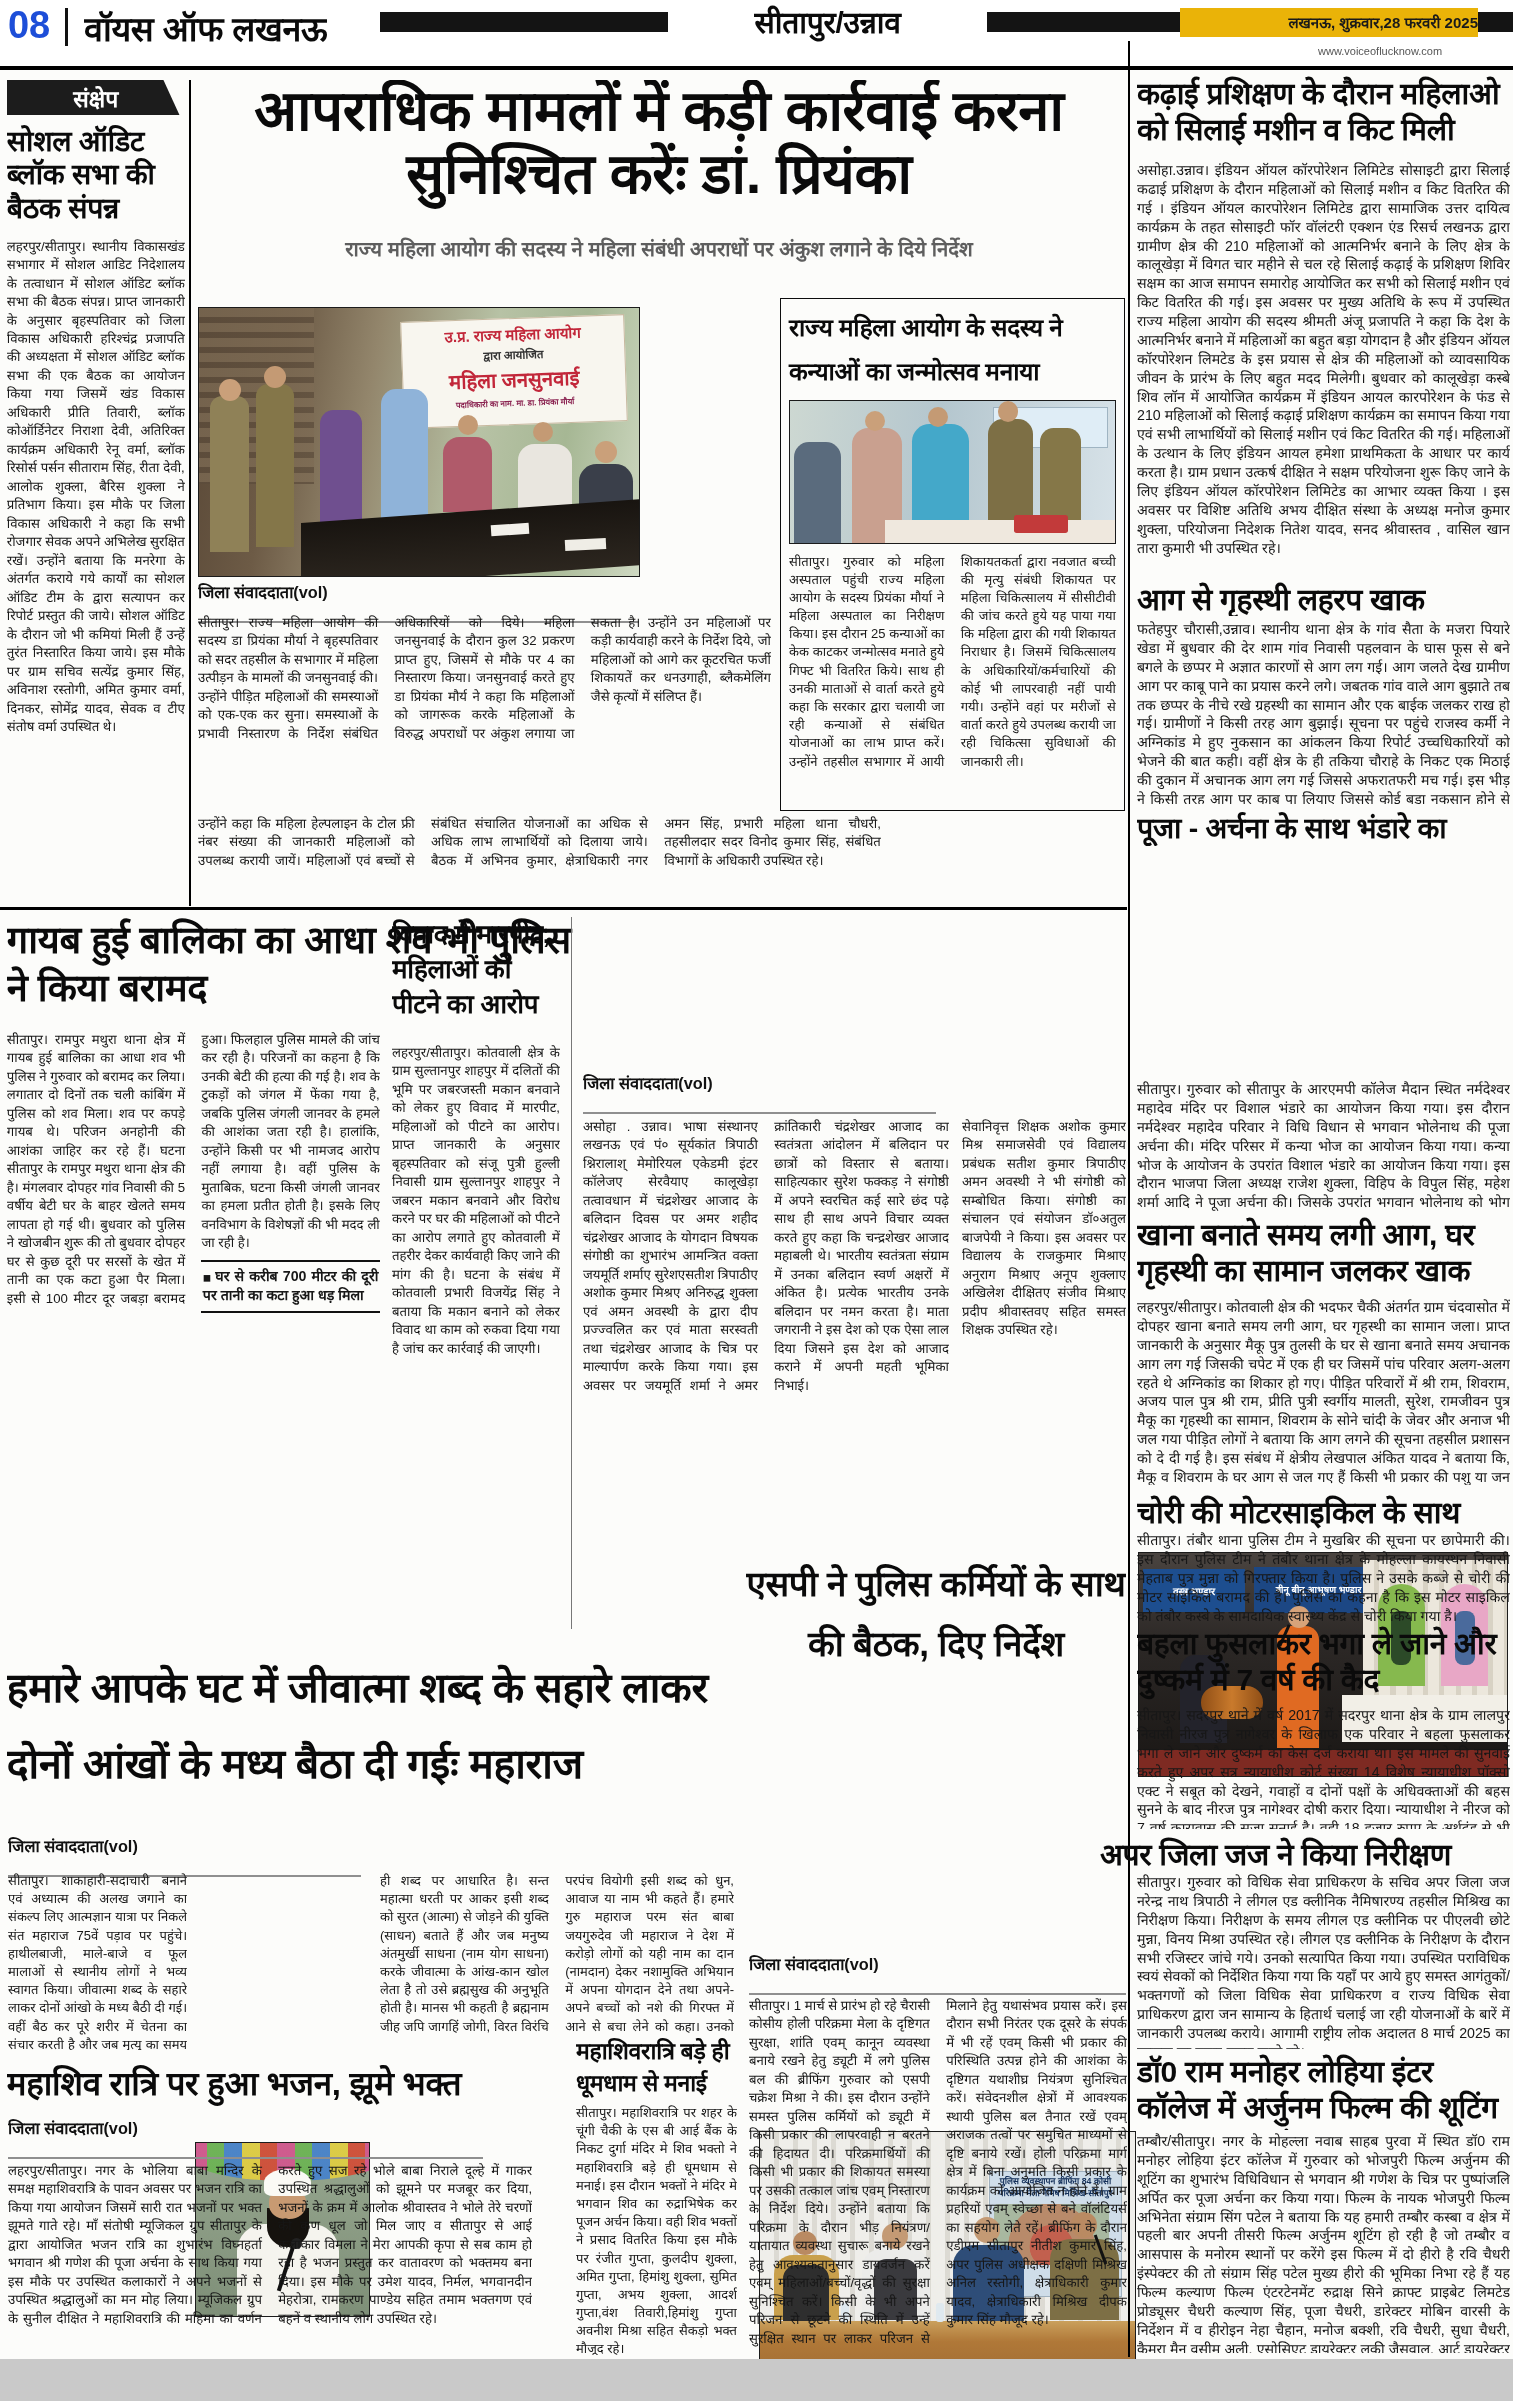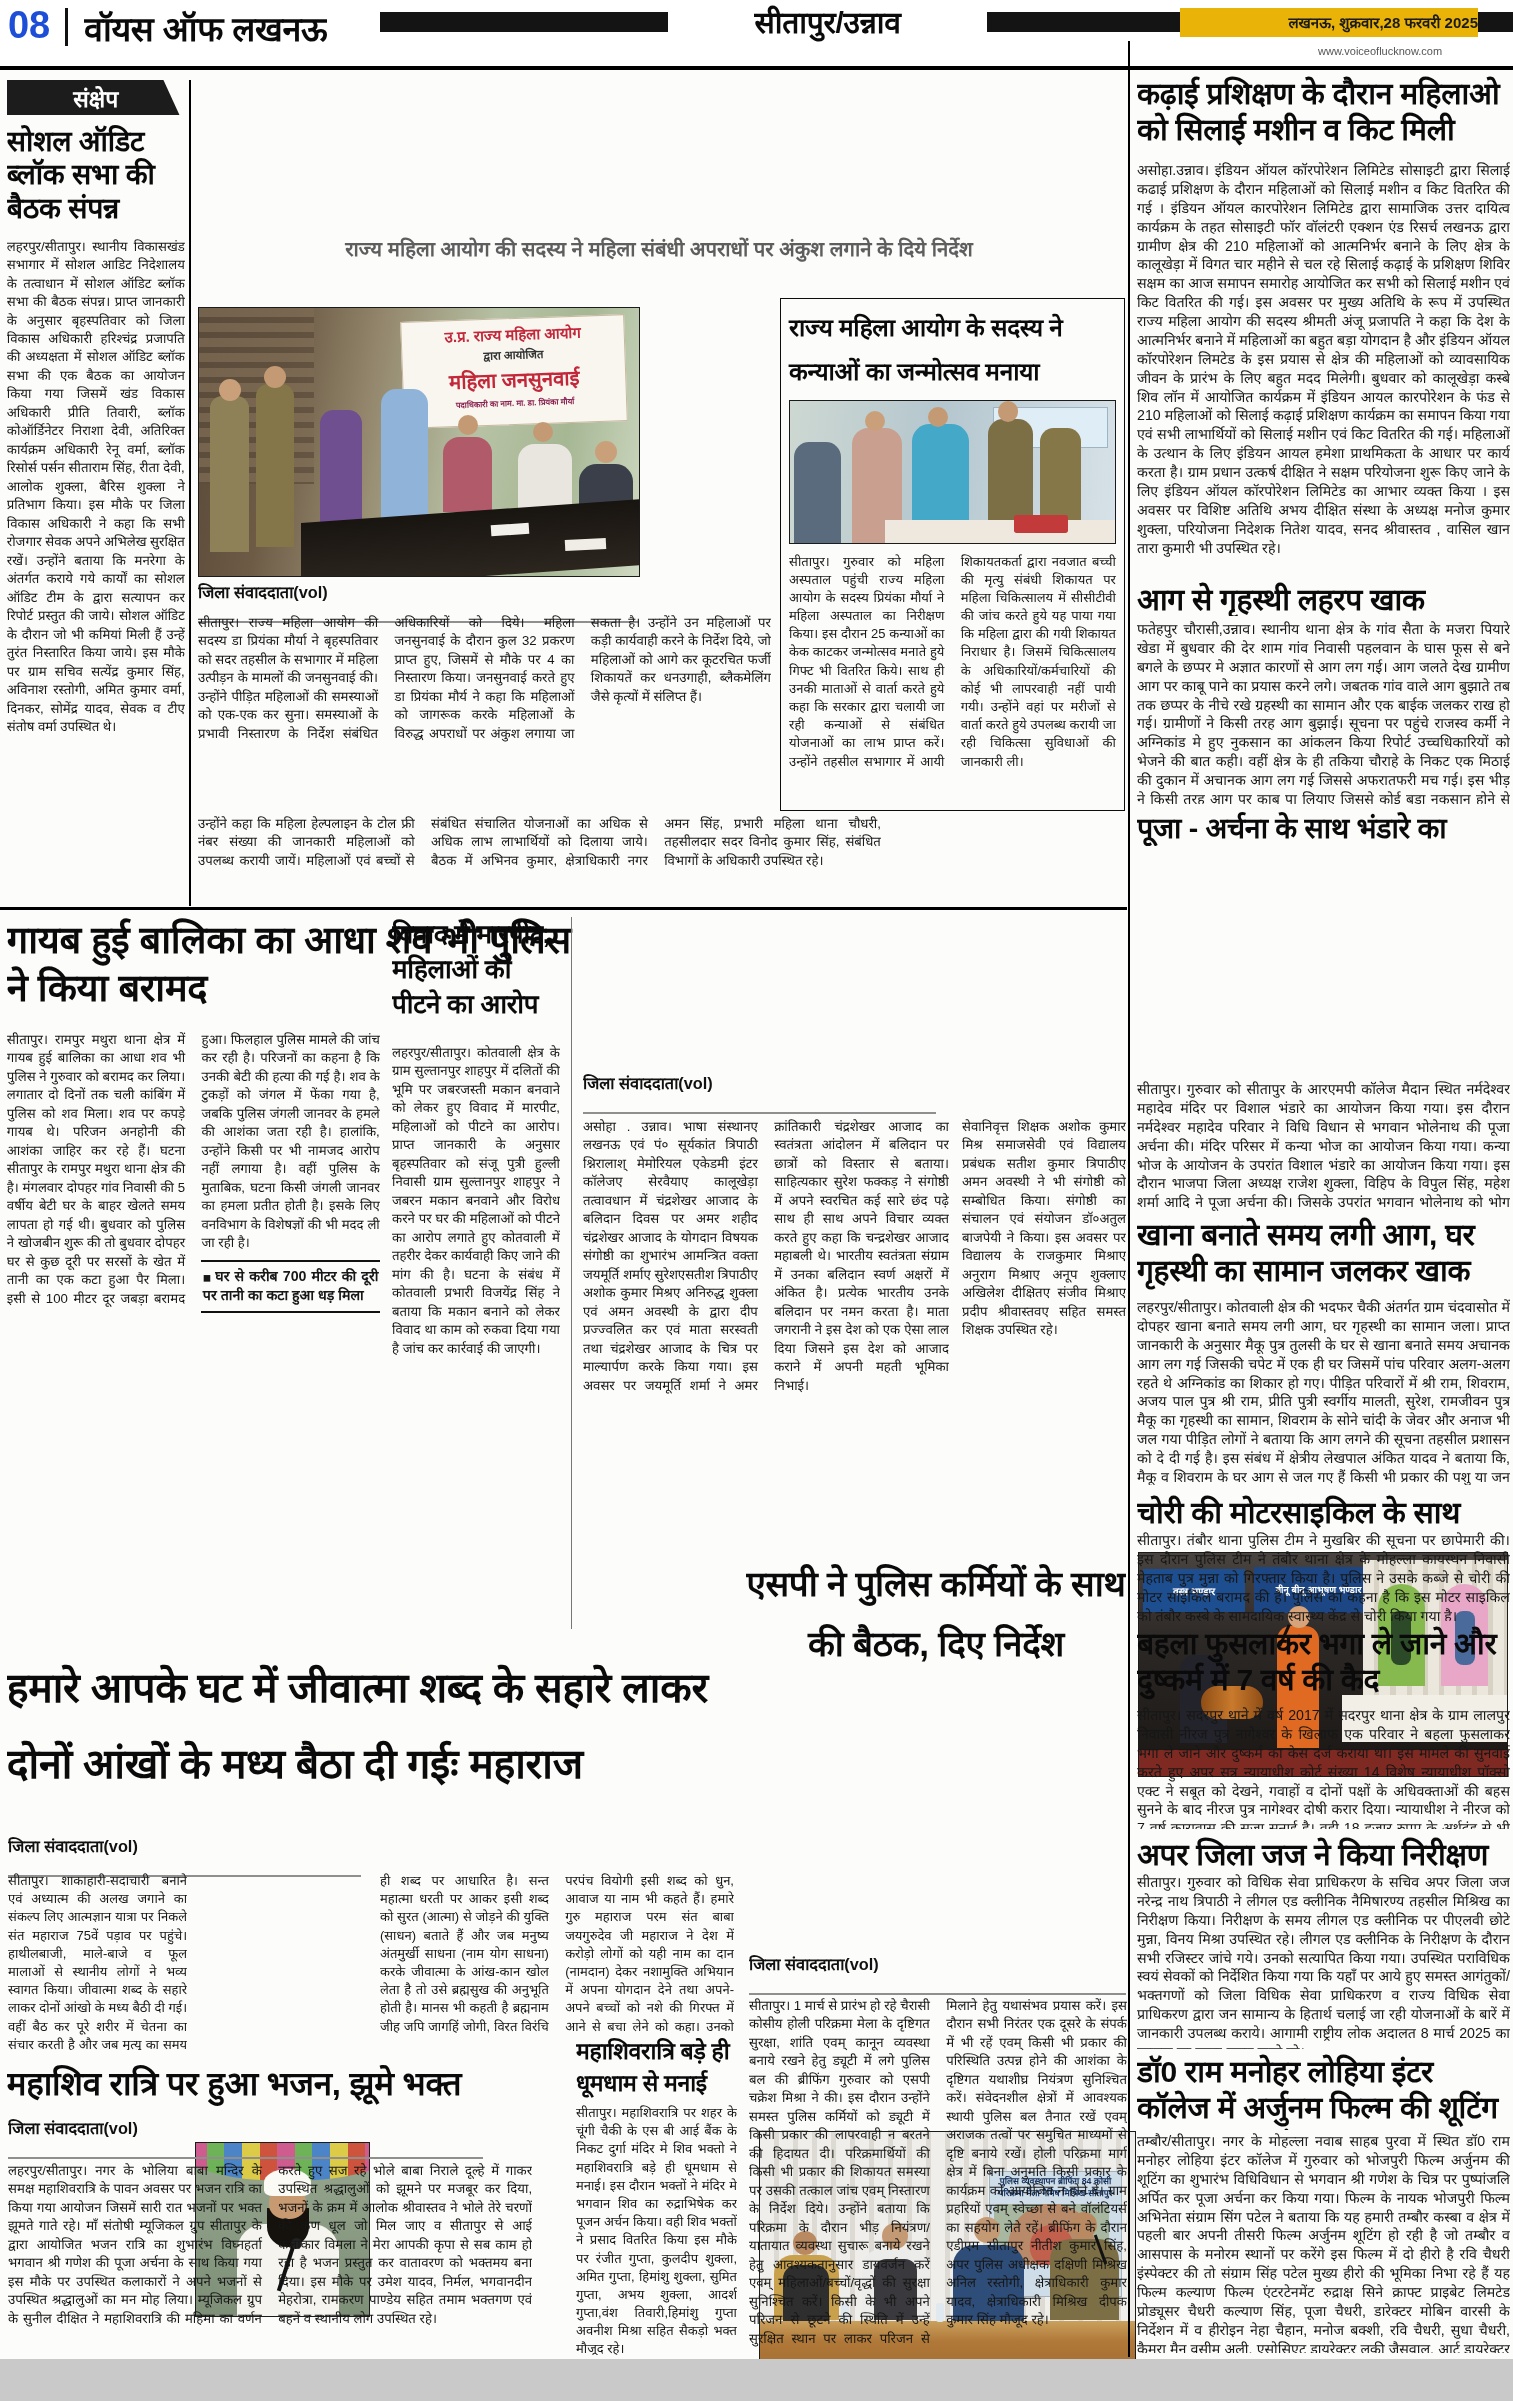--- a/index.html
+++ b/index.html
@@ -45,20 +45,21 @@
 
   <div class="abs" style="left:6.8px;top:80px;width:178px;height:824px;">
     <div class="badge" style="width:178px;height:35px;">
       <span>संक्षेप</span>
     </div>
     <div class="hl" style="margin-top:9.5px;font-size:28.5px;line-height:1.18;">सोशल ऑडिट ब्लॉक सभा की बैठक संपन्न</div>
     <div class="bodytxt" style="margin-top:12.2px;font-size:13.2px;height:692px;overflow:hidden;">लहरपुर/सीतापुर। स्थानीय विकासखंड सभागार में सोशल आडिट निदेशालय के तत्वाधान में सोशल ऑडिट ब्लॉक सभा की बैठक संपन्न। प्राप्त जानकारी के अनुसार बृहस्पतिवार को जिला विकास अधिकारी हरिश्चंद्र प्रजापति की अध्यक्षता में सोशल ऑडिट ब्लॉक सभा की एक बैठक का आयोजन किया गया जिसमें खंड विकास अधिकारी प्रीति तिवारी, ब्लॉक कोऑर्डिनेटर निराशा देवी, अतिरिक्त कार्यक्रम अधिकारी रेनू वर्मा, ब्लॉक रिसोर्स पर्सन सीताराम सिंह, रीता देवी, आलोक शुक्ला, बैरिस शुक्ला ने प्रतिभाग किया। इस मौके पर जिला विकास अधिकारी ने कहा कि सभी रोजगार सेवक अपने अभिलेख सुरक्षित रखें। उन्होंने बताया कि मनरेगा के अंतर्गत कराये गये कार्यों का सोशल ऑडिट टीम के द्वारा सत्यापन कर रिपोर्ट प्रस्तुत की जाये। सोशल ऑडिट के दौरान जो भी कमियां मिली हैं उन्हें तुरंत निस्तारित किया जाये। इस मौके पर ग्राम सचिव सत्येंद्र कुमार सिंह, अविनाश रस्तोगी, अमित कुमार वर्मा, दिनकर, सोमेंद्र यादव, सेवक व टीए संतोष वर्मा उपस्थित थे।</div>
   </div>
   <div class="abs vrule" style="left:189px;top:80px;width:2px;height:826px;"></div>
 
+  <div class="abs hl" style="left:203px;top:80px;width:912px;height:146px;font-size:56px;line-height:1.12;text-align:center;">आपराधिक मामलों  में कड़ी कार्रवाई करना सुनिश्चित करेंः डां. प्रियंका</div>
   <div class="abs subhead" style="left:203px;top:234px;width:912px;height:31px;font-size:20.3px;">राज्य महिला आयोग की सदस्य ने महिला संबंधी अपराधों पर अंकुश लगाने के दिये निर्देश</div>
 
   <div class="abs photo" style="left:198px;top:307px;width:442px;height:270px;background:linear-gradient(100deg,#584736 0%,#6d5b46 20%,#93866c 38%,#b7c2a5 62%,#a6b794 80%,#cfd9c2 100%);">
     <div class="abs" style="left:0;top:0;width:115px;height:176px;background:repeating-linear-gradient(180deg,#7d6b54 0 9.5px,#5c4c3b 9.5px 15px);opacity:.75;"></div>
     <div class="abs" style="left:203px;top:9.5px;width:224px;height:107px;background:#f8f6ef;border:1.4px solid #c8b9a0;transform:rotate(-2deg);text-align:center;padding-top:5.4px;">
       <div style="color:#c2273a;font-weight:800;font-size:15px;">उ.प्र. राज्य महिला आयोग</div>
       <div style="color:#333;font-weight:700;font-size:11.5px;margin-top:2.7px;">द्वारा आयोजित</div>
       <div style="color:#c2273a;font-weight:800;font-size:20.3px;margin-top:2.7px;">महिला जनसुनवाई</div>
       <div style="color:#8a2250;font-weight:700;font-size:8.1px;margin-top:4.1px;">पदाधिकारी का नाम. मा. डा. प्रियंका मौर्या</div>
     </div>
@@ -197,21 +198,21 @@
 
   <div class="abs hl" style="left:1137px;top:1217px;width:373px;height:76px;font-size:30px;line-height:1.2;">खाना बनाते समय लगी आग, घर गृहस्थी का सामान जलकर खाक</div>
   <div class="abs bodytxt" style="left:1137px;top:1298px;width:373px;height:187px;font-size:14.2px;line-height:1.33;">लहरपुर/सीतापुर। कोतवाली क्षेत्र की भदफर चैकी अंतर्गत ग्राम चंदवासोत में दोपहर खाना बनाते समय लगी आग, घर गृहस्थी का सामान जला। प्राप्त जानकारी के अनुसार मैकू पुत्र तुलसी के घर से खाना बनाते समय अचानक आग लग गई जिसकी चपेट में एक ही घर जिसमें पांच परिवार अलग-अलग रहते थे अग्निकांड का शिकार हो गए। पीड़ित परिवारों में श्री राम, शिवराम, अजय पाल पुत्र श्री राम, प्रीति पुत्री स्वर्गीय मालती, सुरेश, रामजीवन पुत्र मैकू  का गृहस्थी का सामान, शिवराम के सोने चांदी के जेवर और अनाज भी जल गया पीड़ित लोगों ने बताया कि आग लगने की सूचना तहसील प्रशासन को दे दी गई है। इस संबंध में क्षेत्रीय लेखपाल अंकित यादव ने बताया कि, मैकू व शिवराम के घर आग से जल गए हैं किसी भी प्रकार की पशु या जन हानि नहीं हुई है, आग लगने की रिपोर्ट बनाकर कार्रवाई के लिए उच्च अधिकारियों को भेज दी गई है।</div>
 
   <div class="abs hl" style="left:1137px;top:1491px;width:373px;height:38px;font-size:30px;">चोरी की मोटरसाइकिल के साथ गिरफ्तार</div>
   <div class="abs bodytxt" style="left:1137px;top:1531px;width:373px;height:90px;font-size:14.2px;line-height:1.33;">सीतापुर। तंबौर थाना पुलिस टीम ने मुखबिर की सूचना पर छापेमारी की। इस दौरान पुलिस टीम ने तंबौर थाना क्षेत्र के मोहल्ला कायस्थन निवासी मेहताब पुत्र मुन्ना को गिरफ्तार किया है। पुलिस ने उसके कब्जे से चोरी की मोटर साइकिल बरामद की है। पुलिस का कहना है कि इस मोटर साइकिल को तंबौर कस्बे के सामुदायिक स्वास्थ्य केंद्र से चोरी किया गया है।</div>
 
   <div class="abs hl" style="left:1137px;top:1626px;width:373px;height:76px;font-size:30px;line-height:1.2;">बहला फुसलाकर भगा ले जाने और दुष्कर्म में 7 वर्ष की कैद</div>
   <div class="abs bodytxt" style="left:1137px;top:1706px;width:373px;height:123px;font-size:14.2px;line-height:1.33;">सीतापुर। सदरपुर थाने में वर्ष 2017 में सदरपुर थाना क्षेत्र के ग्राम लालपुर निवासी नीरज पुत्र नागेश्वर के खिलाफ एक परिवार ने बहला फुसलाकर भगा ले जाने और दुष्कर्म का केस दर्ज कराया था। इस मामले की सुनवाई करते हुए अपर सत्र न्यायाधीश कोर्ट संख्या 14 विशेष न्यायाधीश पॉक्सो एक्ट ने सबूत को देखने, गवाहों व दोनों पक्षों के अधिवक्ताओं की बहस सुनने के बाद नीरज पुत्र नागेश्वर दोषी करार दिया। न्यायाधीश ने नीरज को 7 वर्ष कारावास की सजा सुनाई है। वही 18 हजार रुपए के अर्थदंड से भी दंडित किया है।</div>
 
-  <div class="abs hl" style="left:1137px;top:1833px;width:373px;height:38px;font-size:30px;">अपर जिला जज ने किया निरीक्षण</div>
+  <div class="abs hl" style="left:1100px;top:1833px;width:373px;height:38px;font-size:30px;">अपर जिला जज ने किया निरीक्षण</div>
   <div class="abs bodytxt" style="left:1137px;top:1873px;width:373px;height:176px;font-size:14.2px;line-height:1.33;">सीतापुर। गुरुवार को विधिक सेवा प्राधिकरण के सचिव अपर जिला जज नरेन्द्र नाथ त्रिपाठी ने लीगल एड क्लीनिक नैमिषारण्य तहसील मिश्रिख का निरीक्षण किया। निरीक्षण के समय लीगल एड क्लीनिक पर पीएलवी छोटे मुन्ना, विनय मिश्रा उपस्थित रहे। लीगल एड क्लीनिक के निरीक्षण के दौरान सभी रजिस्टर जांचे गये। उनको सत्यापित किया गया। उपस्थित पराविधिक स्वयं सेवकों को निर्देशित किया गया कि यहाँ पर आये हुए समस्त आगंतुकों/भक्तगणों को जिला विधिक सेवा प्राधिकरण व राज्य विधिक सेवा प्राधिकरण द्वारा जन सामान्य के हितार्थ चलाई जा रही योजनाओं के बारें में जानकारी उपलब्ध कराये। आगामी राष्ट्रीय लोक अदालत 8 मार्च 2025 का व्यापक का प्रचार-प्रसार करते रहे।</div>
 
   <div class="abs hl" style="left:1137px;top:2054px;width:373px;height:76px;font-size:30px;line-height:1.2;">डॉ0 राम मनोहर लोहिया इंटर कॉलेज में अर्जुनम फिल्म की शूटिंग का हुआ शुभारंभ</div>
   <div class="abs bodytxt" style="left:1137px;top:2132px;width:373px;height:221px;font-size:14.2px;line-height:1.33;">तम्बौर/सीतापुर। नगर के मोहल्ला नवाब साहब पुरवा में स्थित डॉ0 राम मनोहर लोहिया इंटर कॉलेज में गुरुवार को भोजपुरी फिल्म अर्जुनम की शूटिंग का शुभारंभ विधिविधान से भगवान श्री गणेश के चित्र पर पुष्पांजलि अर्पित कर पूजा अर्चना कर किया गया। फिल्म के नायक भोजपुरी फिल्म अभिनेता संग्राम सिंग पटेल ने बताया कि यह हमारी तम्बौर कस्बा व क्षेत्र में पहली बार अपनी तीसरी फिल्म अर्जुनम शूटिंग हो रही है जो तम्बौर व आसपास के मनोरम स्थानों पर करेंगे इस फिल्म में दो हीरो है रवि चैधरी इंस्पेक्टर की तो संग्राम सिंह पटेल मुख्य हीरो की भूमिका निभा रहे हैं यह फिल्म कल्याण फिल्म एंटरटेनमेंट रुद्राक्ष सिने क्राफ्ट प्राइबेट लिमटेड प्रोड्यूसर चैधरी कल्याण सिंह, पूजा चैधरी, डारेक्टर मोबिन वारसी के निर्देशन में व हीरोइन नेहा चैहान, मनोज बक्शी, रवि चैधरी, सुधा चैधरी, कैमरा मैन वसीम अली, एसोसिएट डायरेक्टर लकी जैसवाल, आर्ट डायरेक्टर ऋषभ विश्वकर्मा, सुंदर कश्यप के निर्देशन में बनाई जा रही है।</div>
 
   <div class="abs" style="left:0;top:2359px;width:1514px;height:43px;background:#c9c9c9;"></div>
 
 </div>
 
 

